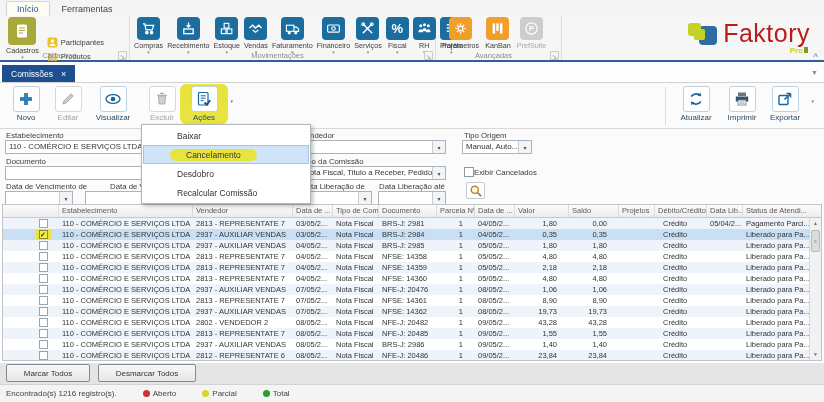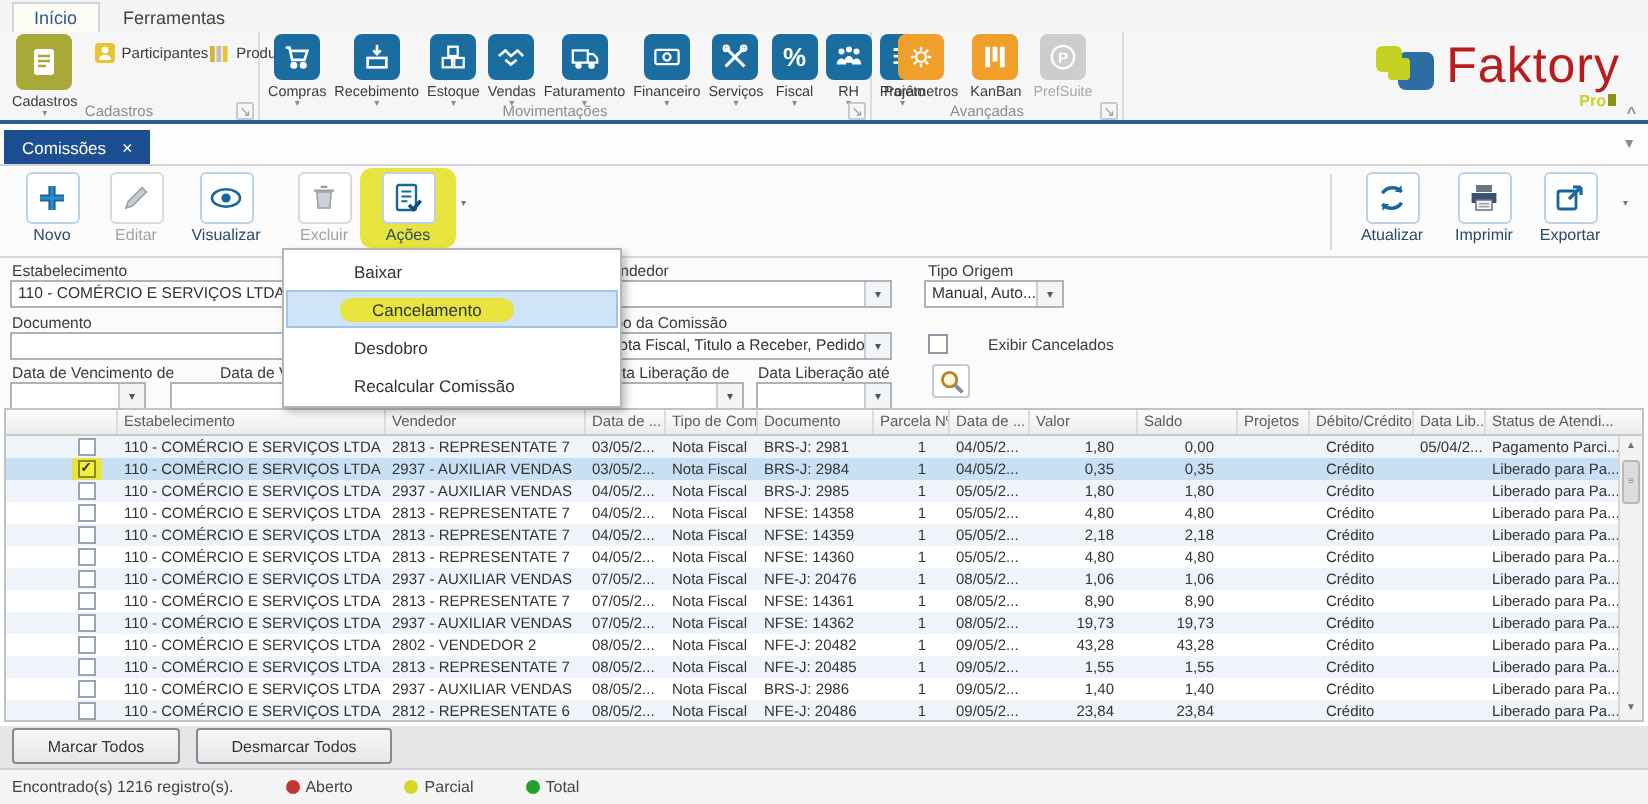--- a/index.html
+++ b/index.html
@@ -83,21 +83,21 @@
   
   #filters { position:absolute; left:0; top:129px; width:824px; height:75px; background:#fbfbfb; }
   .flabel { position:absolute; font-size:7.8px; color:#3c3c3c; white-space:nowrap; }
   .combo { position:absolute; height:14px; background:#fff; border:1px solid #aab4be; display:flex; }
   .combo .ctext { flex:1; font-size:7.8px; color:#333; line-height:12px; padding-left:3px;
                   white-space:nowrap; overflow:hidden; }
   .combo .carrow { width:13px; border-left:1px solid #c5cdd5; background:#f2f4f6; font-size:6px; color:#555;
                    display:flex; align-items:center; justify-content:center; }
   .finput { position:absolute; height:14px; background:#fff; border:1px solid #aab4be; font-size:7.8px;
             padding-left:3px; font-family:"Liberation Sans",sans-serif; }
-  .chkrow { position:absolute; display:flex; align-items:center; gap:20px; }
+  .chkrow { position:absolute; display:flex; align-items:center; gap:0; }
   .chkbox { width:10px; height:10px; border:1px solid #8c98a4; background:#fff; }
   .chklabel { font-size:7.8px; color:#3c3c3c; }
   #localizar-btn { position:absolute; left:489px; top:53px; width:78px; height:17px; border:1px solid #8c98a4;
                    border-radius:2px; background:linear-gradient(#f8f8f8,#e8e8e8); font-size:8px; color:#333;
                    display:flex; align-items:center; justify-content:center; }
   #search-icon { position:absolute; left:466px; top:53px; width:19px; height:17px; display:flex;
                  align-items:center; justify-content:center; border:1px solid #c3cad1; border-radius:2px; background:#fff; }
 
   
   #grid { position:absolute; left:2px; top:204px; width:820px; height:157px; border:1px solid #c2c2c2; background:#fff; }
@@ -164,21 +164,21 @@
         <div class="rbtn bigbtn">
           <span class="ricon olive">
             <svg width="16" height="16" viewBox="0 0 16 16">
                 <rect x="3" y="1.5" width="10" height="13" rx="1.5" fill="#fff"></rect>
                 <path d="M5 5h6M5 7.5h6M5 10h4" stroke="#a9a93a" stroke-width="1.2"></path>
               </svg>
           </span>
           <span class="rlabel">Cadastros</span>
           <span class="rdrop">▾</span>
         </div>
-        <div style="display:flex; margin-left:6px; margin-top:3px;justify-content:space-between;">
+        <div style="display:flex; flex-direction:column; margin-left:6px; margin-top:19px;justify-content:space-between;">
           <div class="smallitem">
             <span>
               <svg width="11" height="11" viewBox="0 0 11 11">
                   <rect x="0.5" y="0.5" width="10" height="10" rx="2" fill="#e9c431"></rect>
                   <circle cx="5.5" cy="4" r="1.7" fill="#fff"></circle>
                   <path d="M2.5 9c0-1.7 1.3-2.6 3-2.6s3 .9 3 2.6z" fill="#fff"></path>
                 </svg>
             </span>
             <span class="slabel">Participantes</span>
           </div>

